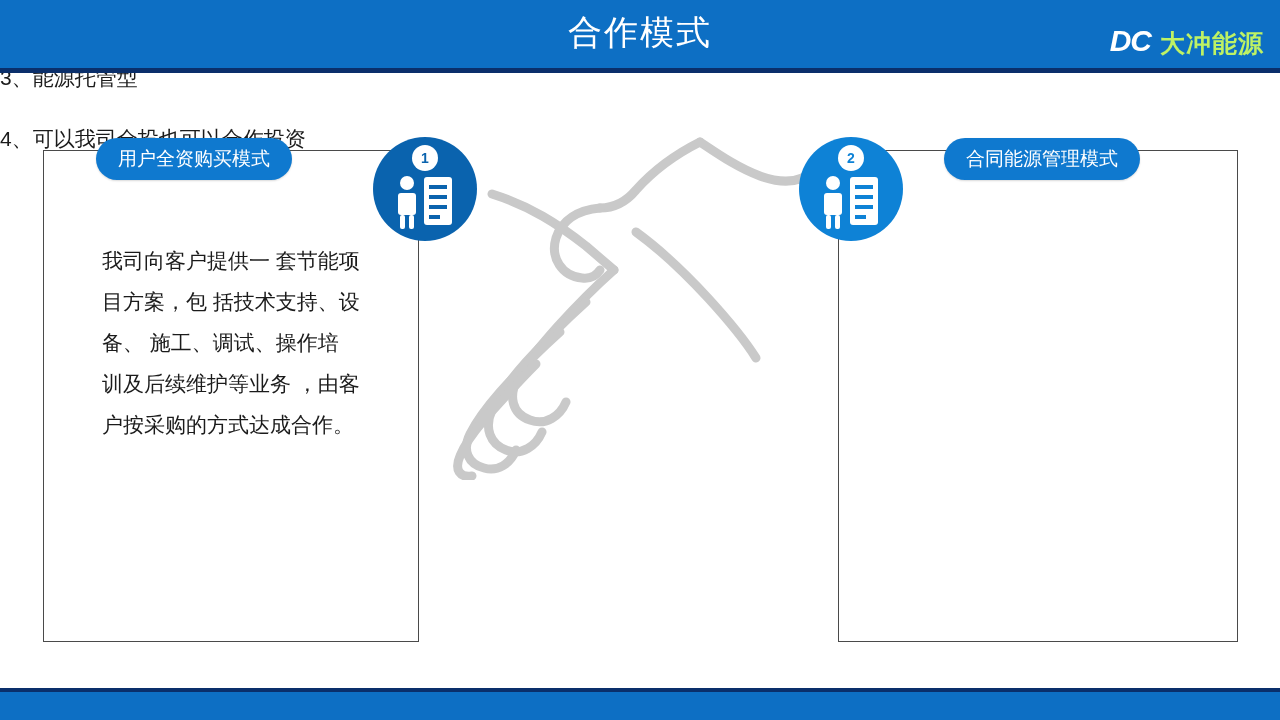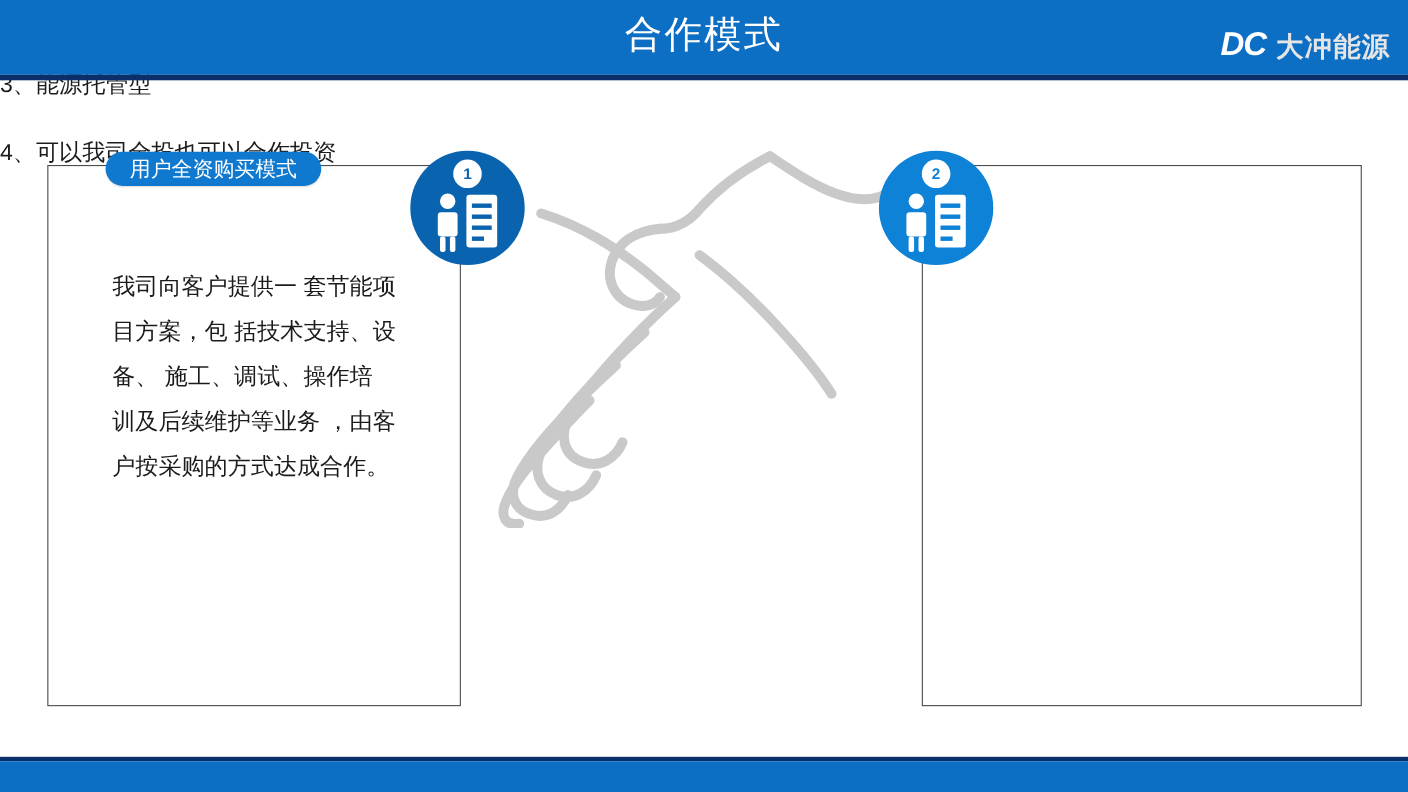--- a/index.html
+++ b/index.html
@@ -28,21 +28,21 @@
   }
   .logo {
     position:absolute; right:16px; top:10px; height:46px;
     display:flex; align-items:flex-end; gap:9px;
   }
   .logo-mark {
     color:#ffffff; font-size:30px; font-weight:bold; font-style:italic;
     letter-spacing:-1px; line-height:1;
   }
   .logo-text {
-    color:#e5e5e5; font-size:25px; font-weight:bold; line-height:1;
+    color:#bef264; font-size:25px; font-weight:bold; line-height:1;
     letter-spacing:1px;
   }
 
   
   .footer-rule {
     position:absolute; left:0; bottom:28px; width:1280px; height:4px;
     background:#0a2f6b;
   }
   .footer-bar {
     position:absolute; left:0; bottom:0; width:1280px; height:28px;
@@ -67,21 +67,21 @@
   }
   .panel-left-text  { left:58px;  top:90px;  width:262px; }
   .panel-right-list { left:828px; top:240px; width:400px; }
   .panel-right-list .item {
     font-size:21px; color:#1b1b1b; line-height:1.55; margin-bottom:29px;
     white-space:normal;
   }
 
   
   .pill {
-    position:absolute; height:31px; border-radius:21px;
+    position:absolute; height:42px; border-radius:21px;
     background:#0f79cf; color:#fff; font-size:19px;
     display:flex; align-items:center; justify-content:center;
     padding:0 22px; white-space:nowrap;
     box-shadow:0 1px 2px rgba(0,0,0,.15);
   }
   .pill-left  { left:96px;  top:138px; }
   .pill-right { left:944px; top:138px; }
 
   
   .circle {
@@ -166,20 +166,23 @@
   </div>
 
   <div class="panel panel-right"></div>
 
   <div class="panel-right-list">
     <div class="item">1、合同能源管理分享型</div>
     <div class="item">3、能源托管型</div>
     <div class="item">4、可以我司全投也可以合作投资</div>
   </div>
 
+  <div class="pill pill-right">
+    <span>合同能源管理模式</span>
+  </div>
 
   <div class="circle circle-2">
     <div class="num-badge">2</div>
     <svg class="person-doc" width="62" height="54" viewBox="0 0 62 54">
       <g fill="#ffffff">
         <circle cx="13" cy="8" r="7"></circle>
         <rect x="4" y="18" width="18" height="22" rx="3"></rect>
         <rect x="6" y="40" width="5" height="14" rx="2"></rect>
         <rect x="15" y="40" width="5" height="14" rx="2"></rect>
         <rect x="30" y="2" width="28" height="48" rx="3"></rect>

